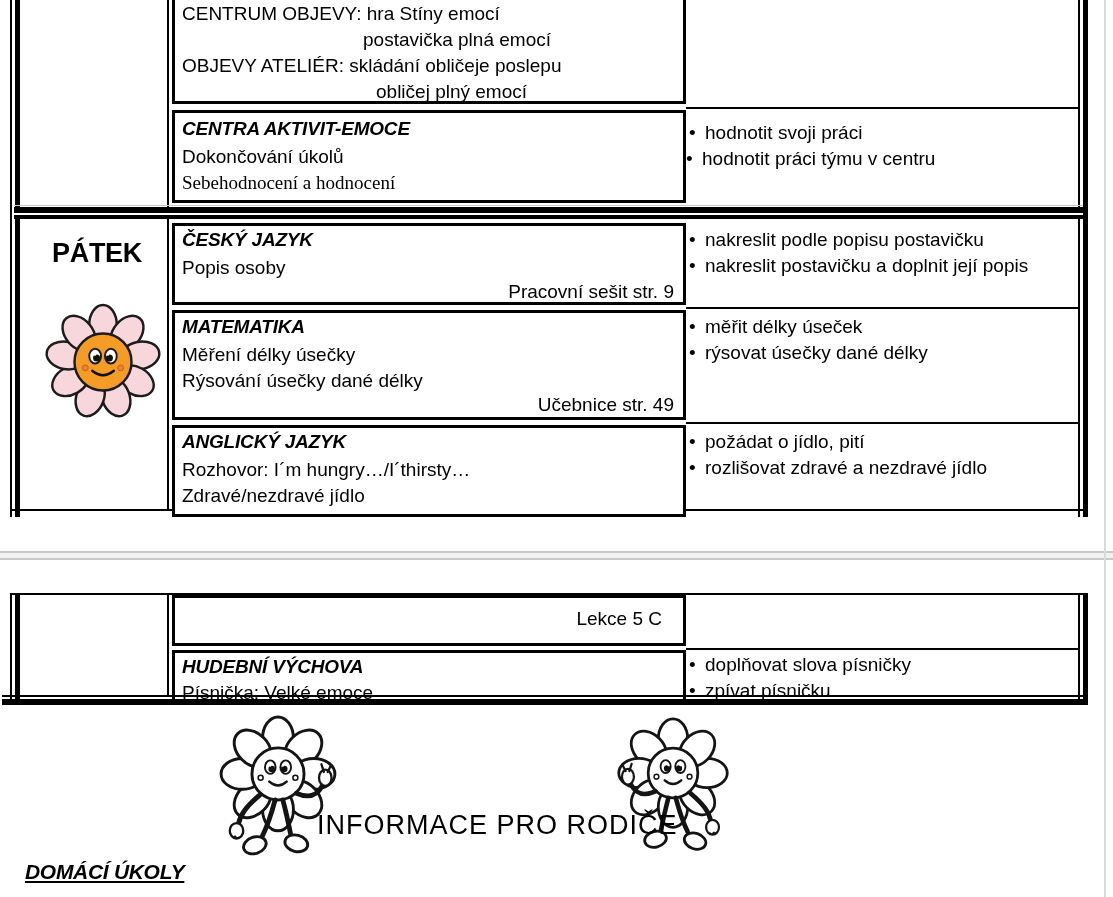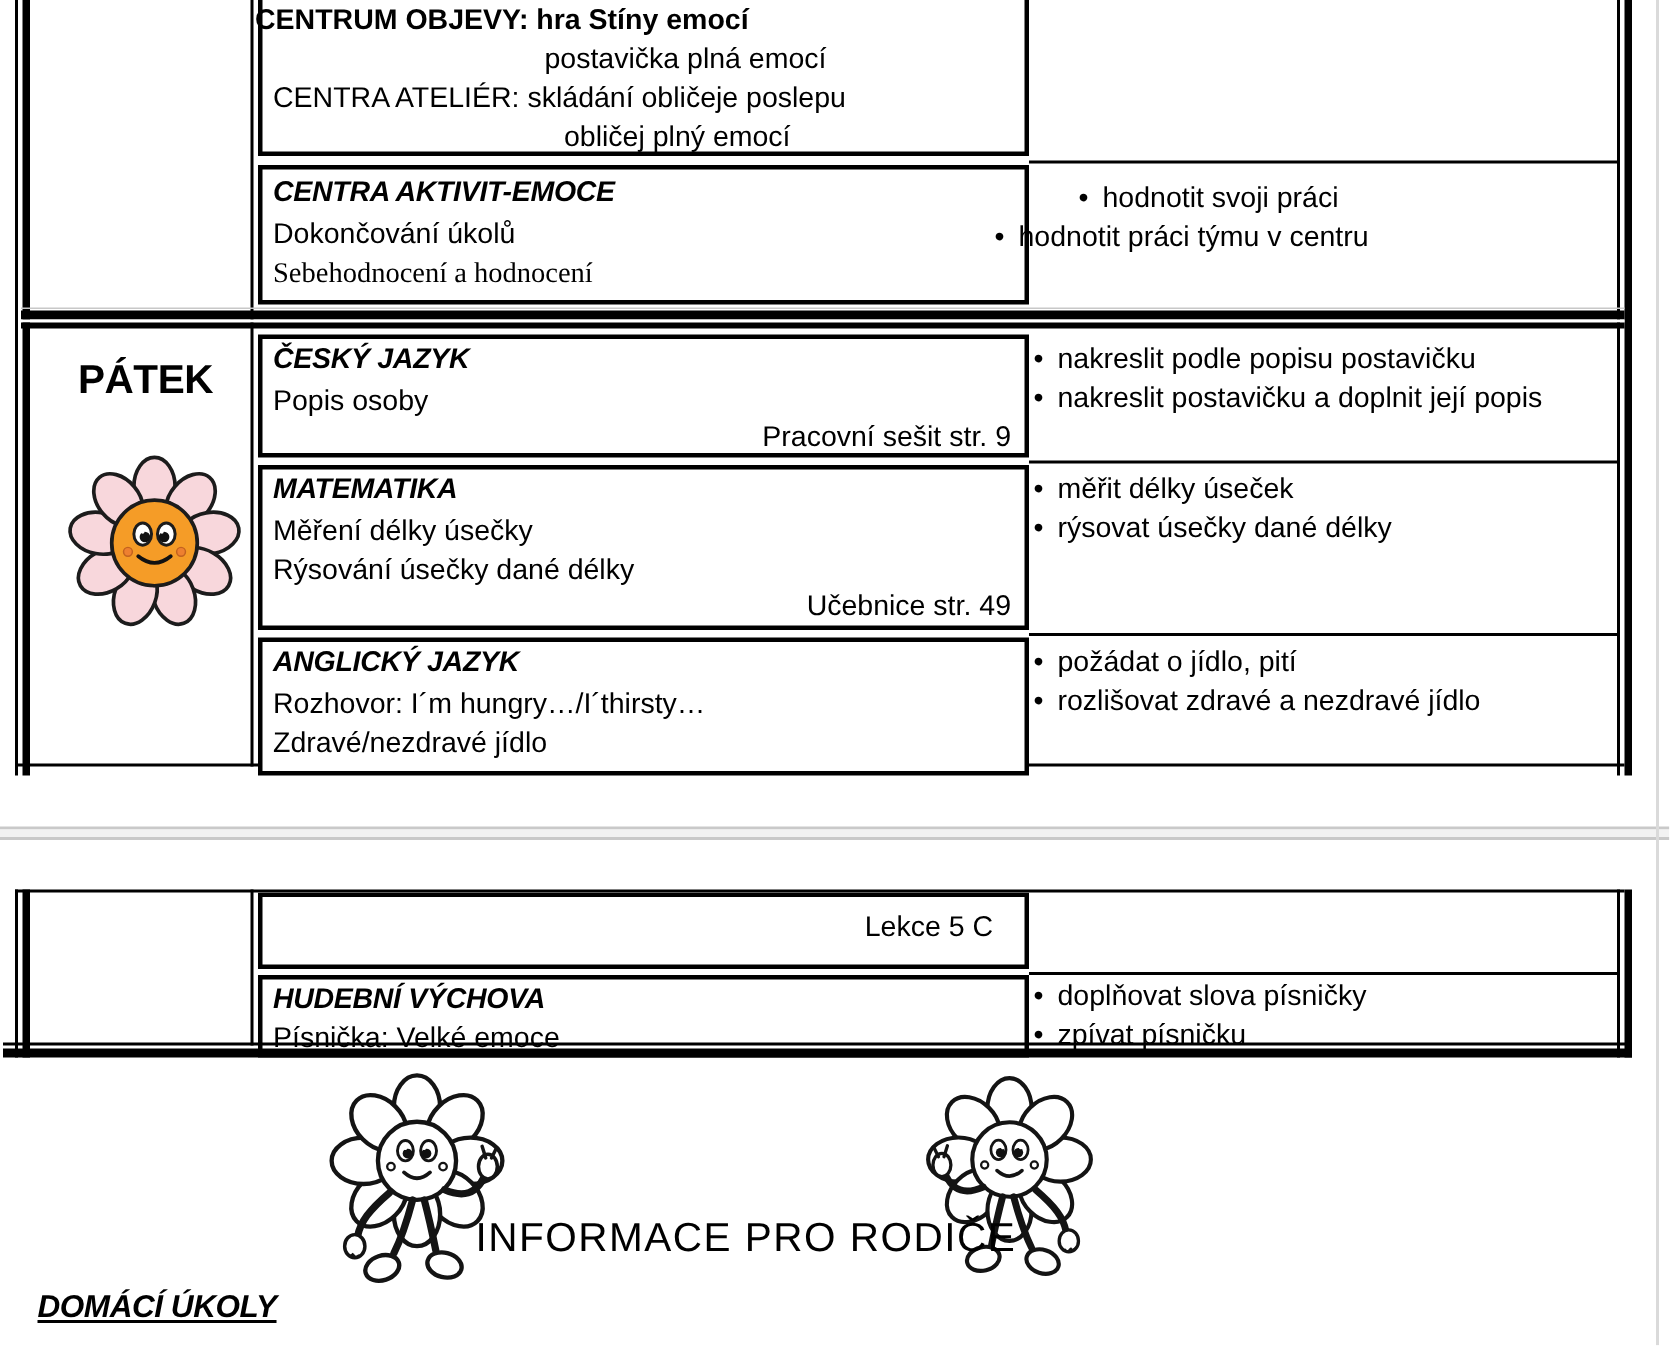--- a/index.html
+++ b/index.html
@@ -39,30 +39,30 @@
   <div class="hline" style="left:14px;top:207px;width:1069px;height:6px;"></div>
   <div class="gline" style="left:14px;top:213px;width:1069px;height:2px;background:#ffffff;"></div>
   <div class="hline" style="left:14px;top:215px;width:1069px;height:4px;"></div>
 
   <div class="cellbox" style="left:172px;top:-8px;width:514px;height:112px;"></div>
   <div class="cellbox" style="left:172px;top:110px;width:514px;height:93px;"></div>
   <div class="cellbox" style="left:172px;top:223px;width:514px;height:82px;"></div>
   <div class="cellbox" style="left:172px;top:310px;width:514px;height:110px;"></div>
   <div class="cellbox" style="left:172px;top:425px;width:514px;height:92px;"></div>
 
-  <div class="t" style="left:170px;top:3px;font-weight:bold;">CENTRUM OBJEVY: hra Stíny emocí</div>
+  <div class="t" style="left:182px;top:3px;">CENTRUM OBJEVY: hra Stíny emocí</div>
   <div class="t" style="left:363px;top:29px;">postavička plná emocí</div>
-  <div class="t" style="left:182px;top:55px;">CENTRA ATELIÉR: skládání obličeje poslepu</div>
+  <div class="t" style="left:182px;top:55px;">OBJEVY ATELIÉR: skládání obličeje poslepu</div>
   <div class="t" style="left:376px;top:81px;">obličej plný emocí</div>
 
   <div class="t title" style="left:182px;top:118px;">CENTRA AKTIVIT-EMOCE</div>
   <div class="t" style="left:182px;top:146px;">Dokončování úkolů</div>
   <div class="t" style="left:182px;top:172px;font-family:Liberation Serif, serif;">Sebehodnocení a hodnocení</div>
-  <div class="obj" style="left:689px;top:122px;margin-left:30px;"><span class="b">•</span><span>hodnotit svoji práci</span></div>
-  <div class="obj" style="left:663px;top:148px;"><span class="b">•</span><span>hodnotit práci týmu v centru</span></div>
+  <div class="obj" style="left:689px;top:122px;"><span class="b">•</span><span>hodnotit svoji práci</span></div>
+  <div class="obj" style="left:686px;top:148px;"><span class="b">•</span><span>hodnotit práci týmu v centru</span></div>
 
   <div class="day" style="left:52px;top:238px;">PÁTEK</div>
 
   <svg style="left:44px;top:298px;" width="118" height="124" viewBox="0 0 120 124">
     <g stroke="#1c1c1c" stroke-width="2.5" fill="#f8d7dc">
       <ellipse cx="60" cy="26" rx="14" ry="20" transform="rotate(0 60 64)"></ellipse>
       <ellipse cx="60" cy="26" rx="14" ry="20" transform="rotate(40 60 64)"></ellipse>
       <ellipse cx="60" cy="26" rx="14" ry="20" transform="rotate(80 60 64)"></ellipse>
       <ellipse cx="60" cy="26" rx="14" ry="20" transform="rotate(120 60 64)"></ellipse>
       <ellipse cx="60" cy="26" rx="14" ry="20" transform="rotate(160 60 64)"></ellipse>

